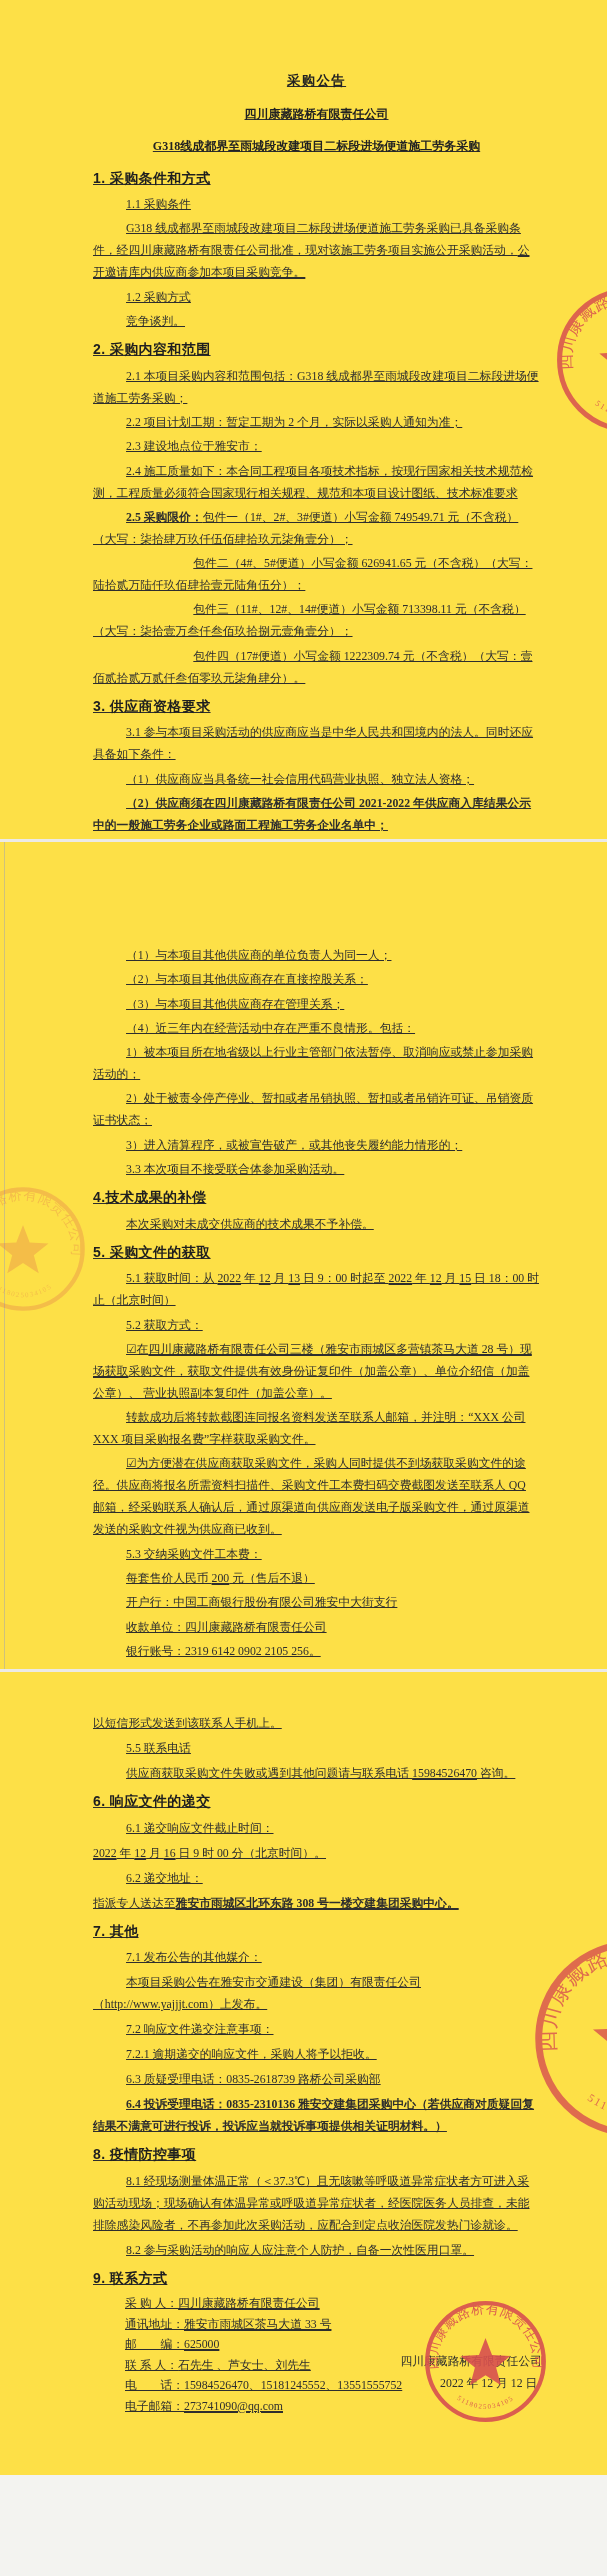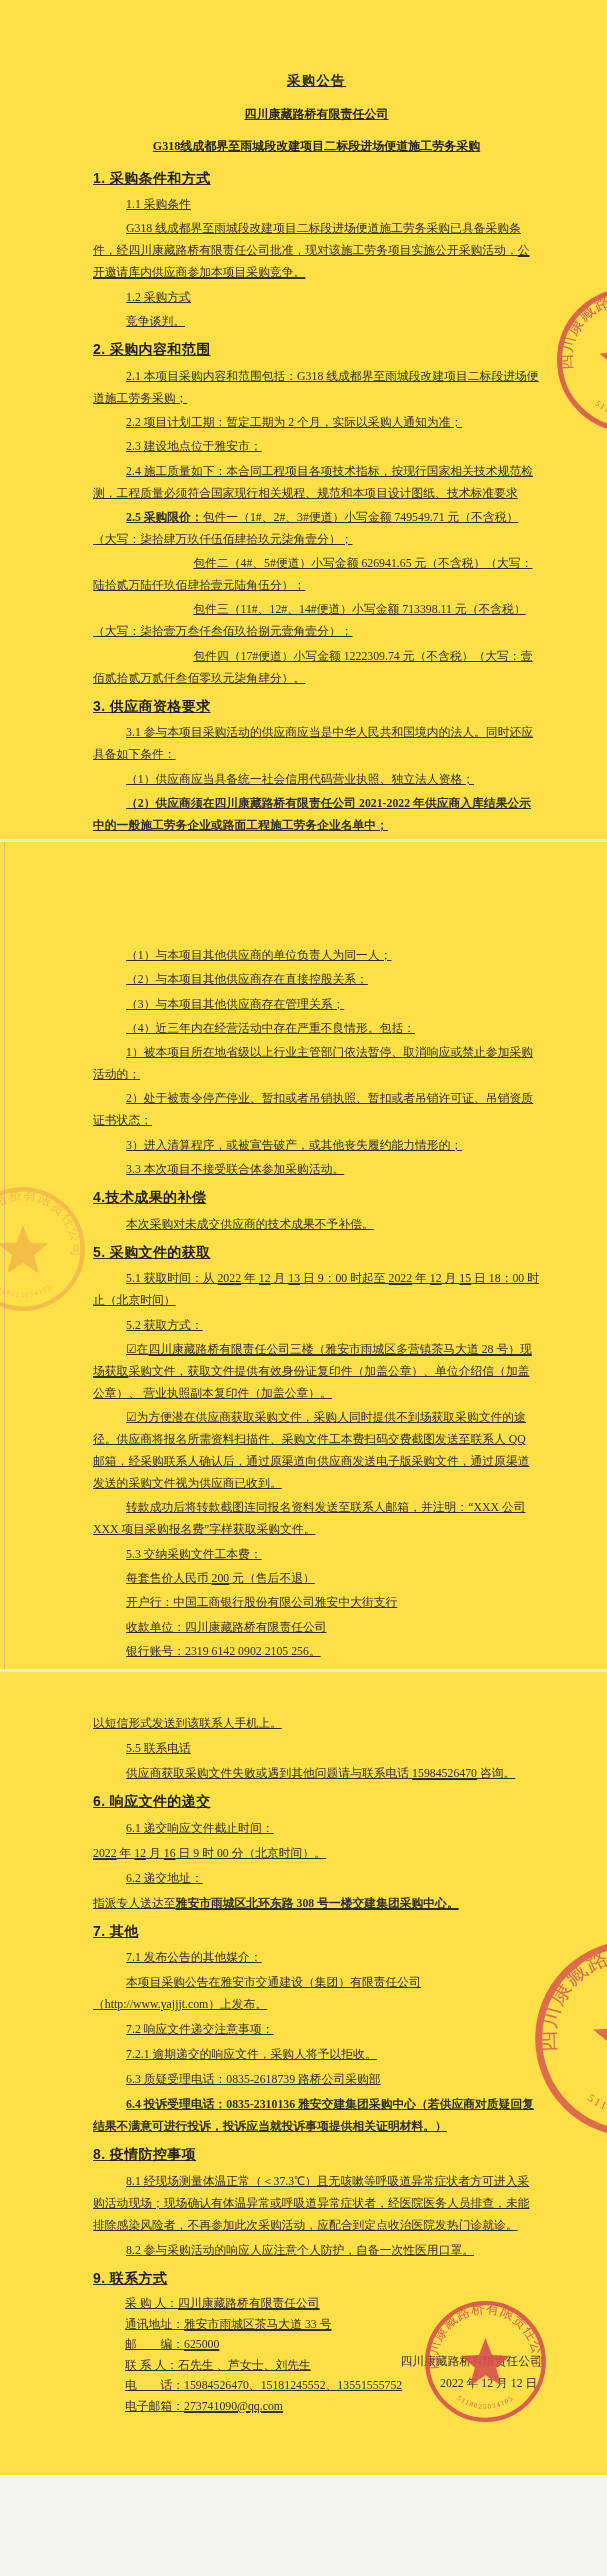--- a/index.html
+++ b/index.html
@@ -91,22 +91,22 @@
     <p class="ind"><span>3）进入清算程序，或被宣告破产，或其他丧失履约能力情形的；</span></p>
     <p class="ind"><span>3.3 本次项目不接受联合体参加采购活动。</span></p>
 
     <div class="h">4.技术成果的补偿</div>
     <p class="ind"><span>本次采购对未成交供应商的技术成果不予补偿。</span></p>
 
     <div class="h">5. 采购文件的获取</div>
     <p class="ind"><span>5.1 获取时间：从 </span><span class="u">2022</span><span> 年 </span><span class="u">12</span><span> 月 </span><span class="u">13</span><span> 日 9：00 时起至 </span><span class="u">2022</span><span> 年 </span><span class="u">12</span><span> 月 </span><span class="u">15</span><span> 日 18：00 时止（北京时间）</span></p>
     <p class="ind"><span>5.2 获取方式：</span></p>
     <p class="ind"><span>☑在</span><span class="u">四川康藏路桥有限责任公司三楼（雅安市雨城区多营镇茶马大道 28 号）现场获取</span><span>采购文件，获取文件提供有效身份证复印件（加盖公章）、单位介绍信（加盖公章）、 营业执照副本复印件（加盖公章）。</span></p>
+    <p class="ind"><span>转款成功后将转款截图连同报名资料发送至联系人邮箱，并注明：“XXX 公司 XXX 项目采购报名费”字样获取采购文件。</span></p>
     <p class="ind"><span>☑为方便潜在供应商获取采购文件，采购人同时提供不到场获取采购文件的途径。供应商将报名所需资料扫描件、采购文件工本费扫码交费截图发送至联系人 QQ 邮箱，经采购联系人确认后，通过原渠道向供应商发送电子版采购文件，通过原渠道发送的采购文件视为供应商已收到。</span></p>
-    <p class="ind"><span>转款成功后将转款截图连同报名资料发送至联系人邮箱，并注明：“XXX 公司 XXX 项目采购报名费”字样获取采购文件。</span></p>
     <p class="ind"><span>5.3 交纳采购文件工本费：</span></p>
     <p class="ind"><span>每套售价人民币 </span><span class="u">200</span><span> 元（售后不退）</span></p>
     <p class="ind"><span>开户行：中国工商银行股份有限公司雅安中大街支行</span></p>
     <p class="ind"><span>收款单位：四川康藏路桥有限责任公司</span></p>
     <p class="ind"><span>银行账号：2319 6142 0902 2105 256。</span></p>
     <p class="ind"><span>5.4 联系人</span></p>
     <p class="ind"><span>供应商在获取采购文件时务必填写本次采购业务的联系人，在采购过程中的相关信息将</span></p>
 
     <svg class="stamp s2" viewBox="0 0 200 200" style="font-size:15.5px">
       <defs>

